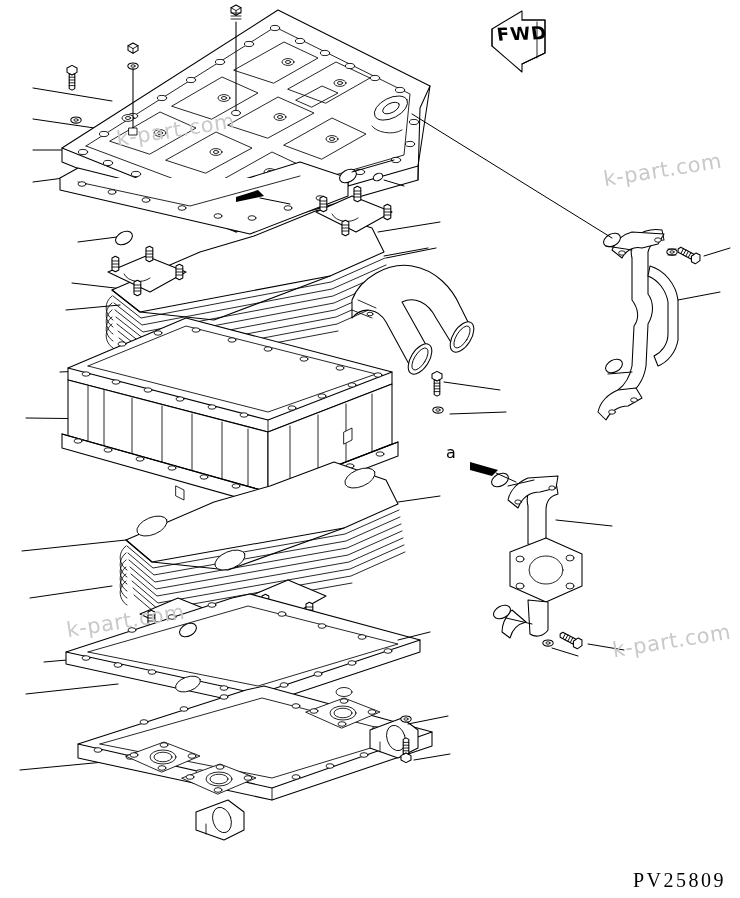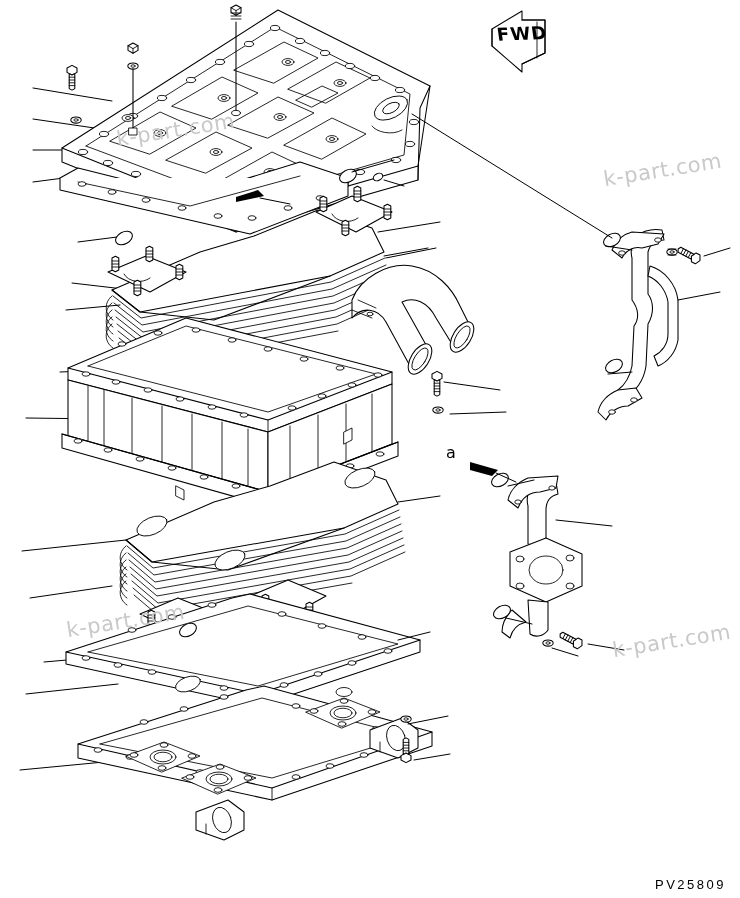--- a/index.html
+++ b/index.html
@@ -21,22 +21,22 @@
     user-select:none;
     pointer-events:none;
   }
   #wm1{left:116px; top:118px; transform:rotate(-9deg);}
   #wm2{left:603px; top:158px; transform:rotate(-9deg);}
   #wm3{left:66px;  top:609px; transform:rotate(-9deg);}
   #wm4{left:612px; top:629px; transform:rotate(-9deg);}
 
   #partno{
     position:absolute; right:14px; bottom:6px;
-    font-family:Liberation Sans, sans-serif;
-    font-size:13px; letter-spacing:2.5px; color:#000;
+    font-family:Liberation Serif, serif;
+    font-size:20px; letter-spacing:2.5px; color:#000;
   }
   #fwdlabel{
     position:absolute; left:497px; top:23px;
     font-family:"DejaVu Sans","Liberation Sans",sans-serif;
     font-size:18px; font-weight:bold; color:#000;
     transform:rotate(-8deg) skewY(6deg);
     letter-spacing:1px; pointer-events:none;
   }
   #calloutA{
     position:absolute; left:446px; top:443px;

